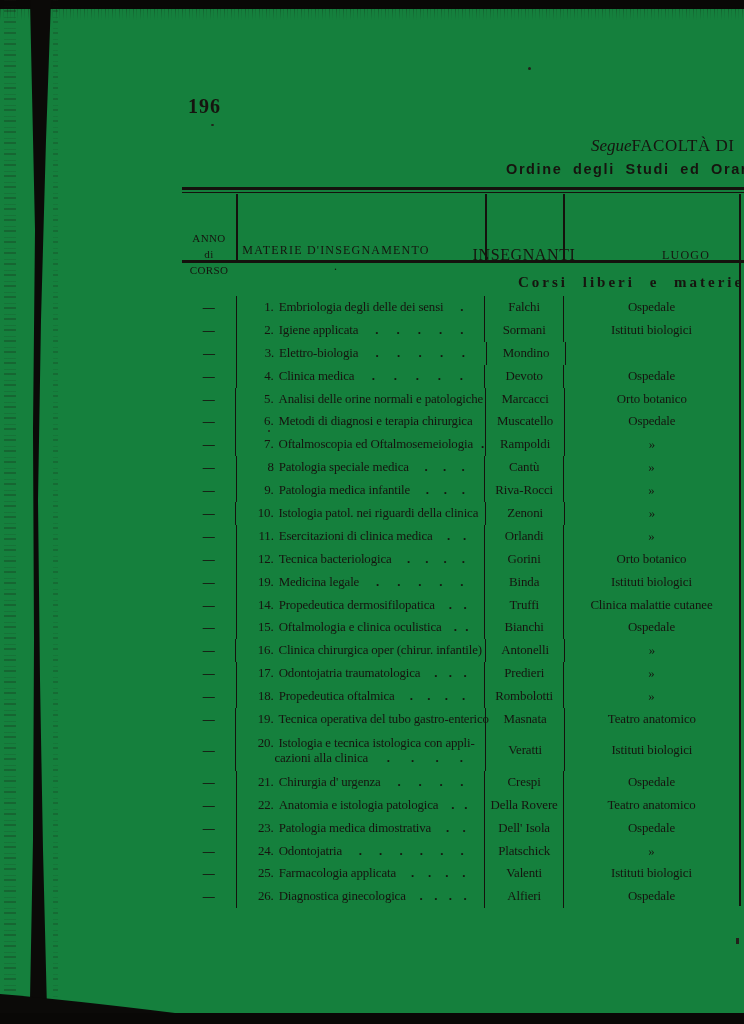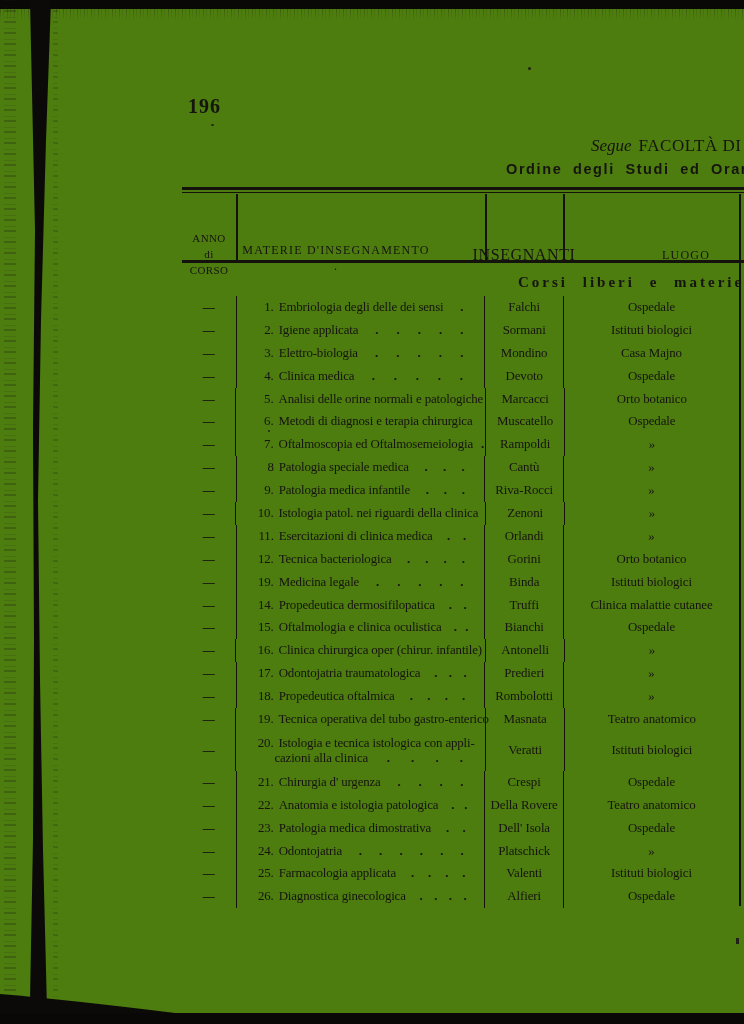--- a/index.html
+++ b/index.html
@@ -1,18 +1,18 @@
 <!DOCTYPE html>
 <html><head>
 <meta charset="utf-8">
 <style>
   html,body{margin:0;padding:0;background:#888;}
   .screen{
     position:relative; width:744px; height:1024px; margin:0 auto;
-    background:#4d7c0f; overflow:hidden;
+    background:#15803d; overflow:hidden;
     font-family:"Liberation Serif","DejaVu Serif",serif;
     color:#16140f;
   }
   
   .top-bar{position:absolute;left:0;top:0;width:744px;height:9px;background:#090806;}
   .top-speckle{
     position:absolute;left:0;top:9px;width:744px;height:11px;opacity:.5;
     background:repeating-linear-gradient(90deg,rgba(20,18,14,.55) 0 1px,transparent 1px 3px,rgba(20,18,14,.3) 3px 4px,transparent 4px 7px);
     -webkit-mask-image:linear-gradient(#000,transparent);mask-image:linear-gradient(#000,transparent);
   }
@@ -22,21 +22,21 @@
     position:absolute;top:0;height:1024px;
     background:repeating-linear-gradient(0deg,rgba(25,22,16,.7) 0 2px,transparent 2px 5px,rgba(25,22,16,.35) 5px 6px,transparent 6px 11px);
   }
   .noise-a{left:4px;width:12px;opacity:.35;}
   .noise-b{left:53px;width:5px;opacity:.28;}
   .right-table-line{position:absolute;left:739px;top:194px;width:2px;height:712px;background:#14120d;}
   .speck{position:absolute;background:#23201a;border-radius:50%;}
   
   .page-number{position:absolute;left:188px;top:95px;font-size:20px;font-weight:600;letter-spacing:1px;}
   .running-header{position:absolute;left:591px;top:136px;font-size:17px;white-space:nowrap;}
-  .running-header .it{font-style:italic;margin-right:7px;}
+  .running-header .it{font-style:italic;}
   .running-header .caps{letter-spacing:.5px;}
   .subheader{
     position:absolute;left:506px;top:161px;white-space:nowrap;
     font-family:"Liberation Sans","DejaVu Sans",sans-serif;
     font-weight:bold;font-size:14.5px;letter-spacing:1.6px;word-spacing:5px;
   }
   .section-title{
     position:absolute;left:518px;top:274px;white-space:nowrap;
     font-weight:bold;font-size:15px;letter-spacing:3px;word-spacing:8px;
   }
@@ -168,21 +168,20 @@
               <span>.</span>
               <span>.</span>
               <span>.</span>
               <span>.</span>
               <span>.</span>
             </span>
         </div>
 
       </div>
       <div class="cell c-insegnante">Mondino</div>
-      <div class="cell c-luogo">Casa Majno</div>
     </div>
 
     <div class="t-row">
       <div class="cell c-anno">—</div>
       <div class="cell c-materia">
         <div class="m-line l1">
           <span class="m-num">4.</span>
           <span class="m-text">Clinica medica</span>
           <span class="dots">
               <span>.</span>

